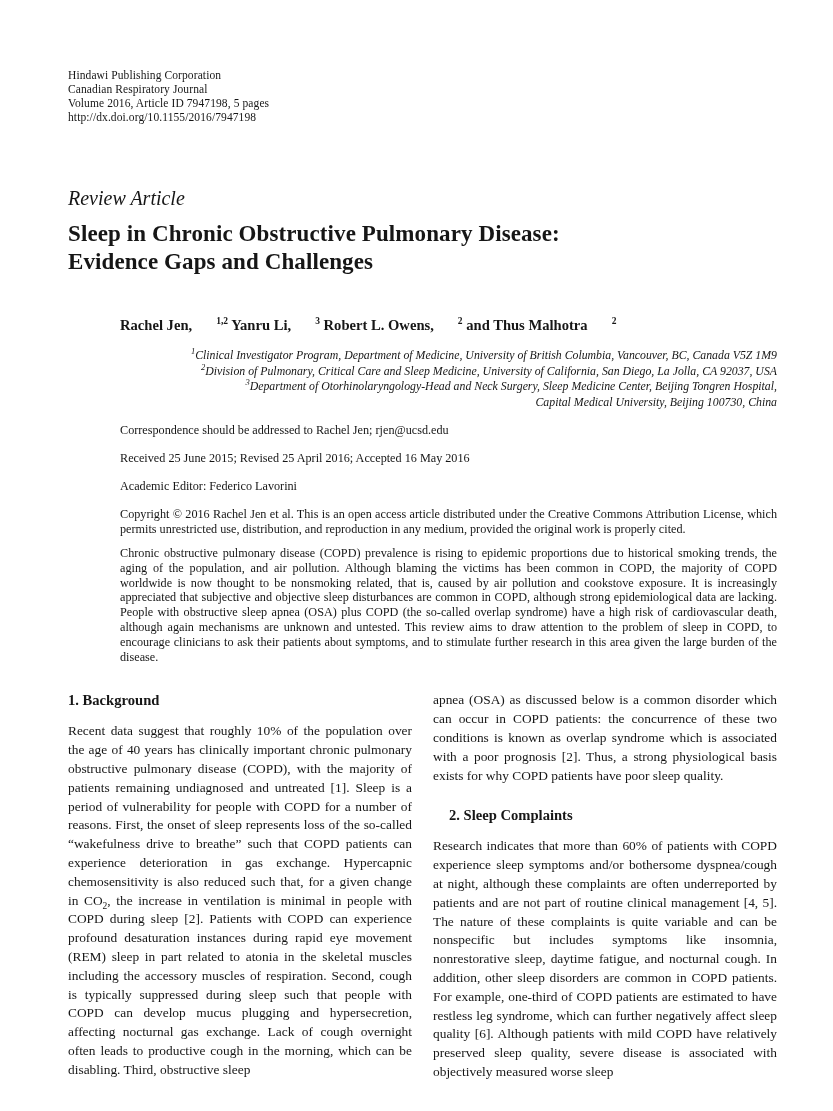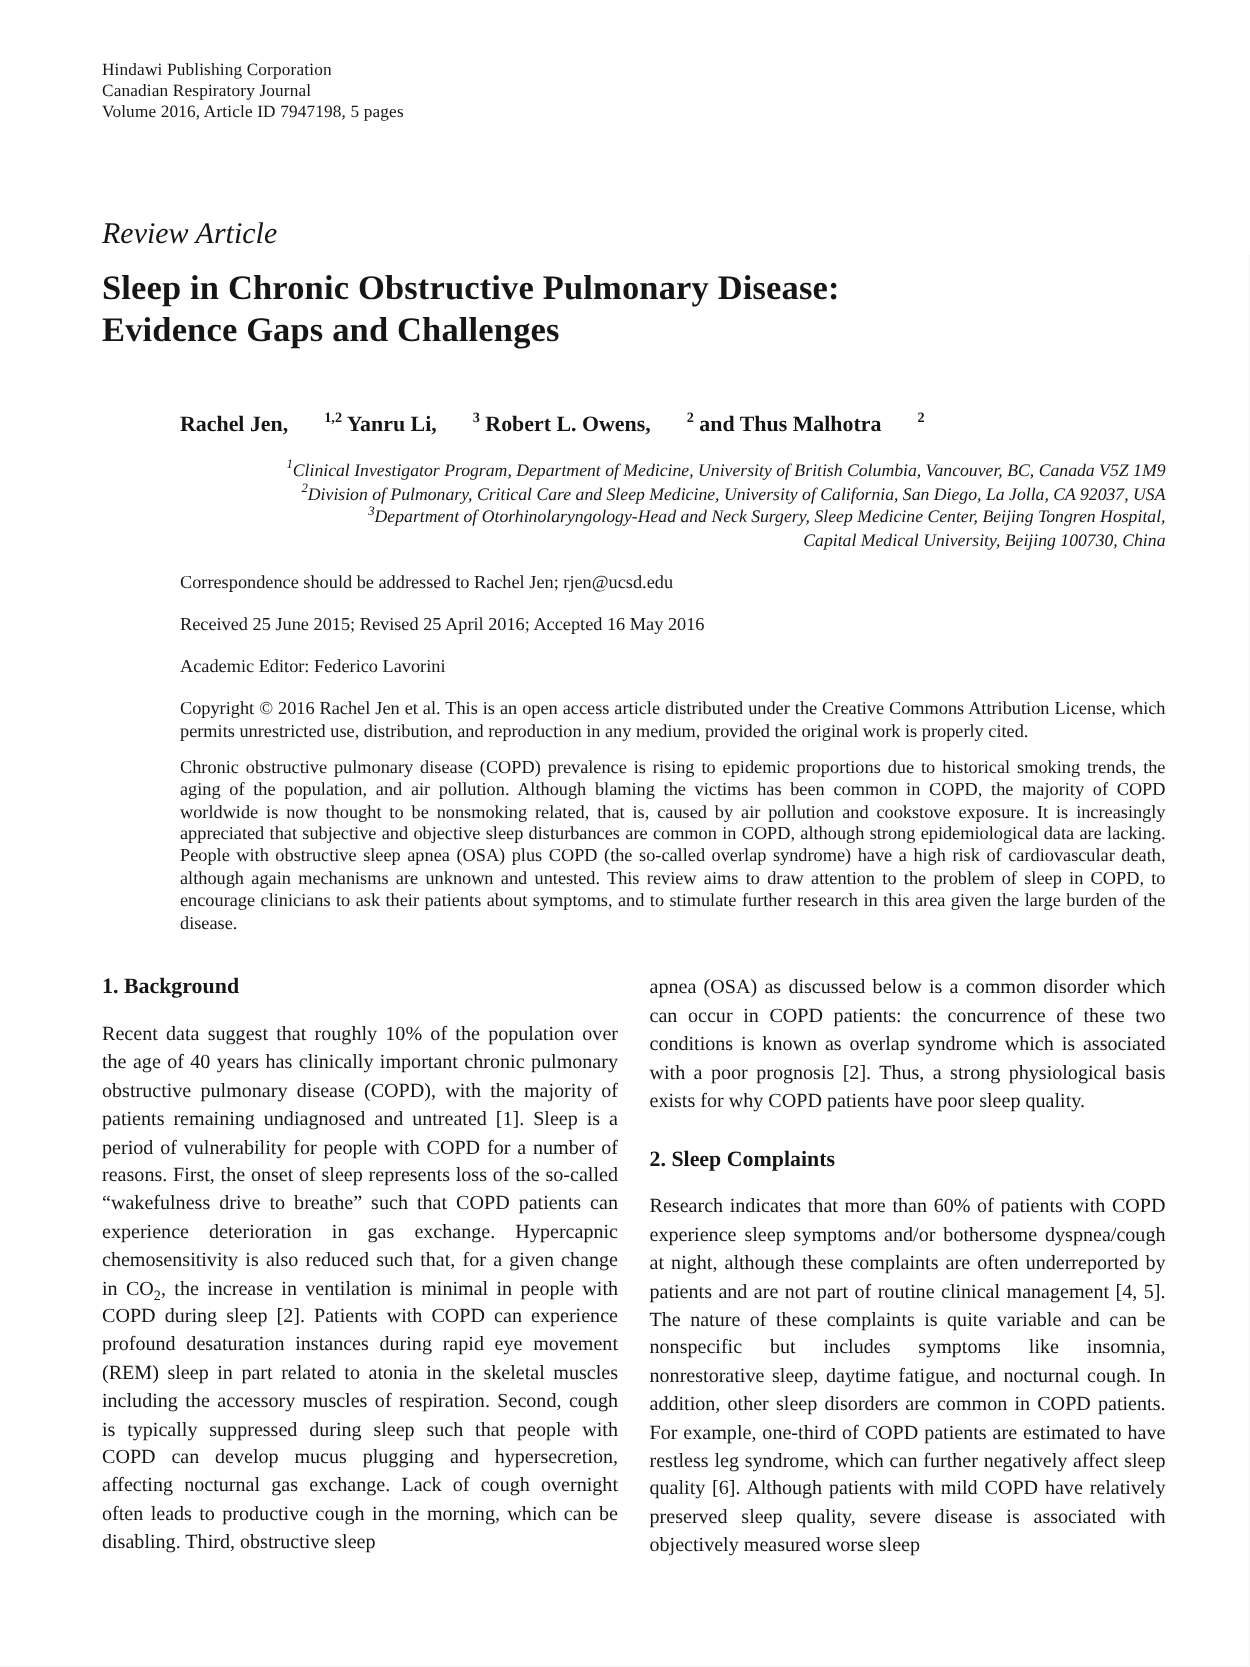--- a/index.html
+++ b/index.html
@@ -8,21 +8,21 @@
     font-family: "Liberation Serif", "DejaVu Serif", serif;
     color: #161616;
   }
   .page {
     position: relative;
     width: 833px;
     height: 1111px;
     margin: 0 auto;
     background: #ffffff;
     box-sizing: border-box;
-    padding: 40px 56px 40px 68px;
+    padding: 68px 56px 40px 68px;
     overflow: hidden;
   }
   
   .pub-header {
     font-size: 11.5px;
     line-height: 14px;
     letter-spacing: 0.1px;
   }
   .pub-header .doi { color: #161616; text-decoration: none; }
   
@@ -84,33 +84,34 @@
     line-height: 18.8px;
     text-align: justify;
   }
   .col h2 {
     font-size: 14.6px;
     font-weight: bold;
     margin: 0 0 13px 0;
     line-height: 18px;
     text-align: left;
   }
-  .col h2.second { margin-top: 21px; }
+  .col h2.second { margin-top: 21px; margin-left: 16px; }
   .col p { margin: 0; }
   .col sub { font-size: 9.5px; line-height: 0; }
 </style>
 </head>
 <body>
 
 <div class="page">
 
   <header class="pub-header">
     <div>Hindawi Publishing Corporation</div>
     <div>Canadian Respiratory Journal</div>
     <div>Volume 2016, Article ID 7947198, 5 pages</div>
+    <div class="doi">http://dx.doi.org/10.1155/2016/7947198</div>
   </header>
 
   <div class="article-type">Review Article</div>
 
   <h1 class="title"><span>Sleep in Chronic Obstructive Pulmonary Disease:</span><br><span>Evidence Gaps and Challenges</span></h1>
 
   <div class="meta">
 
     <div class="authors"><span>Rachel Jen,</span><sup>1,2</sup>
       <span>Yanru Li,</span><sup>3</sup>

